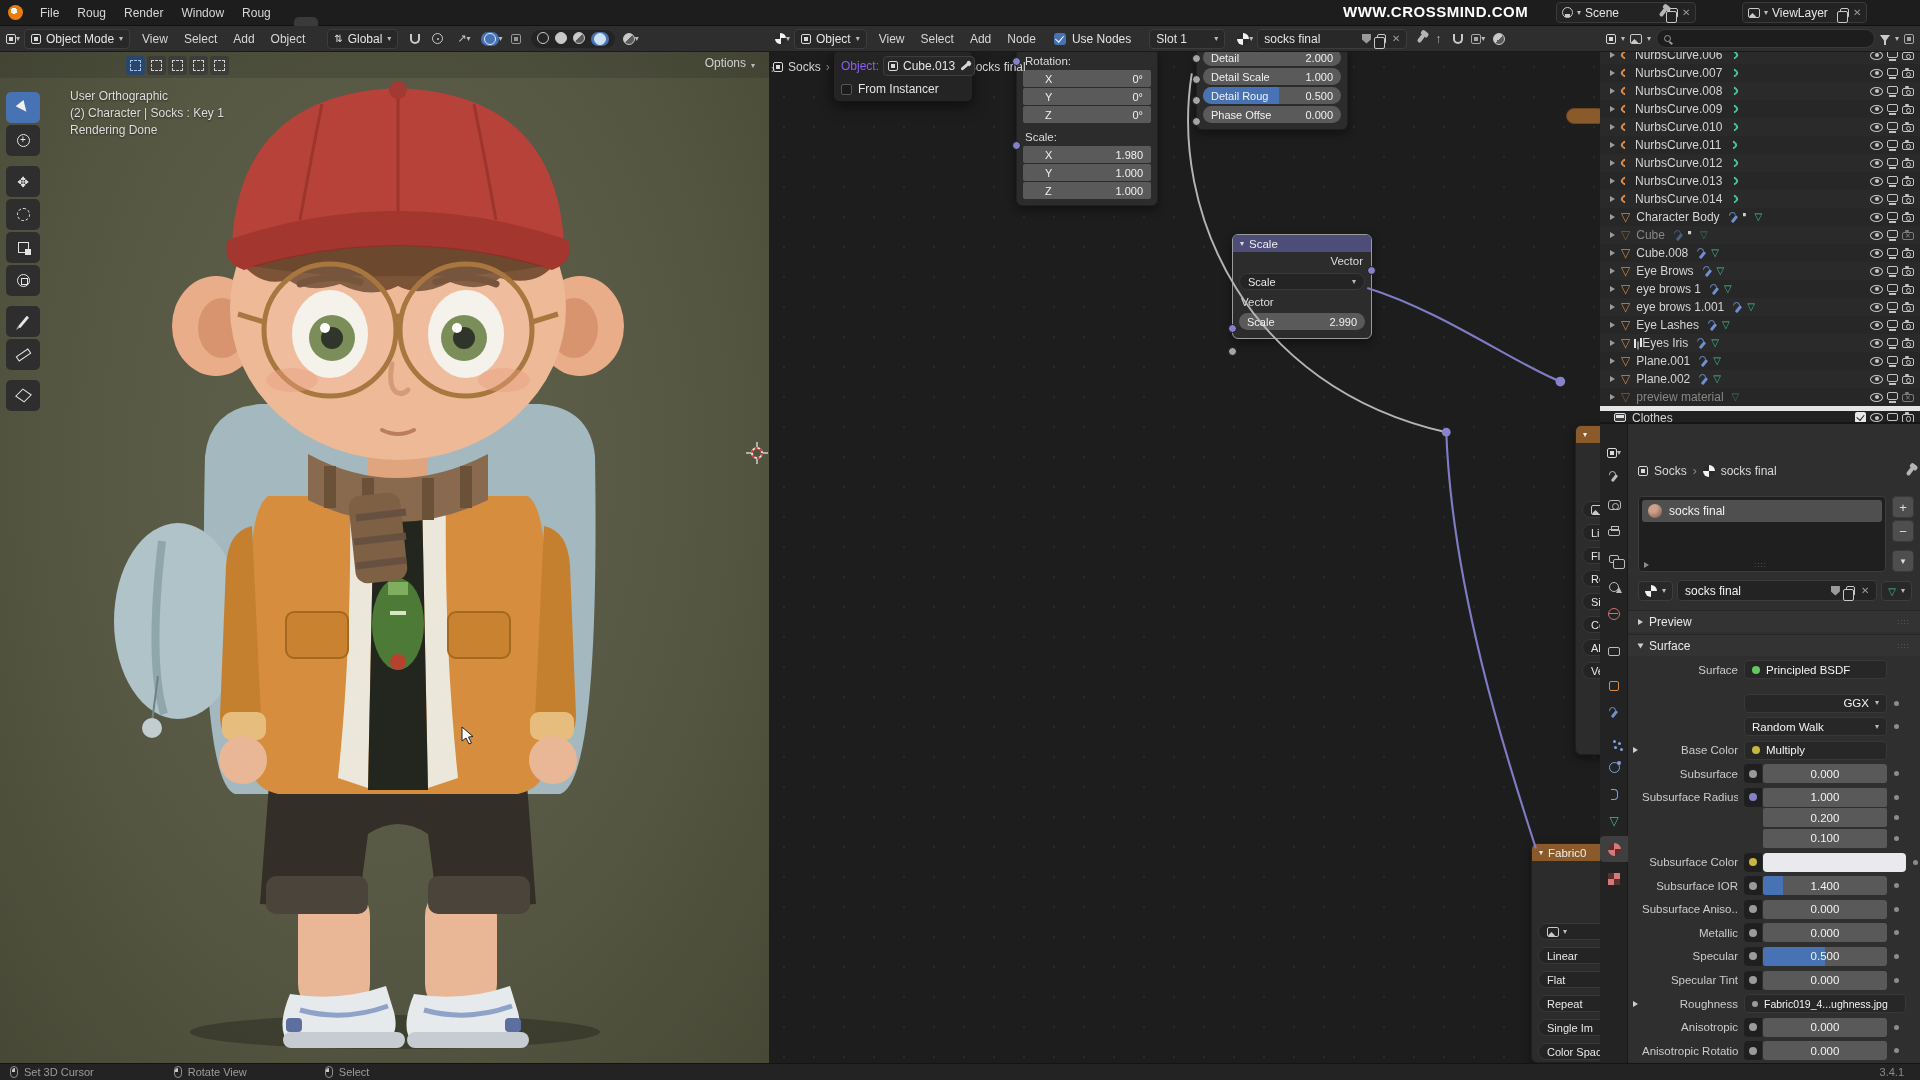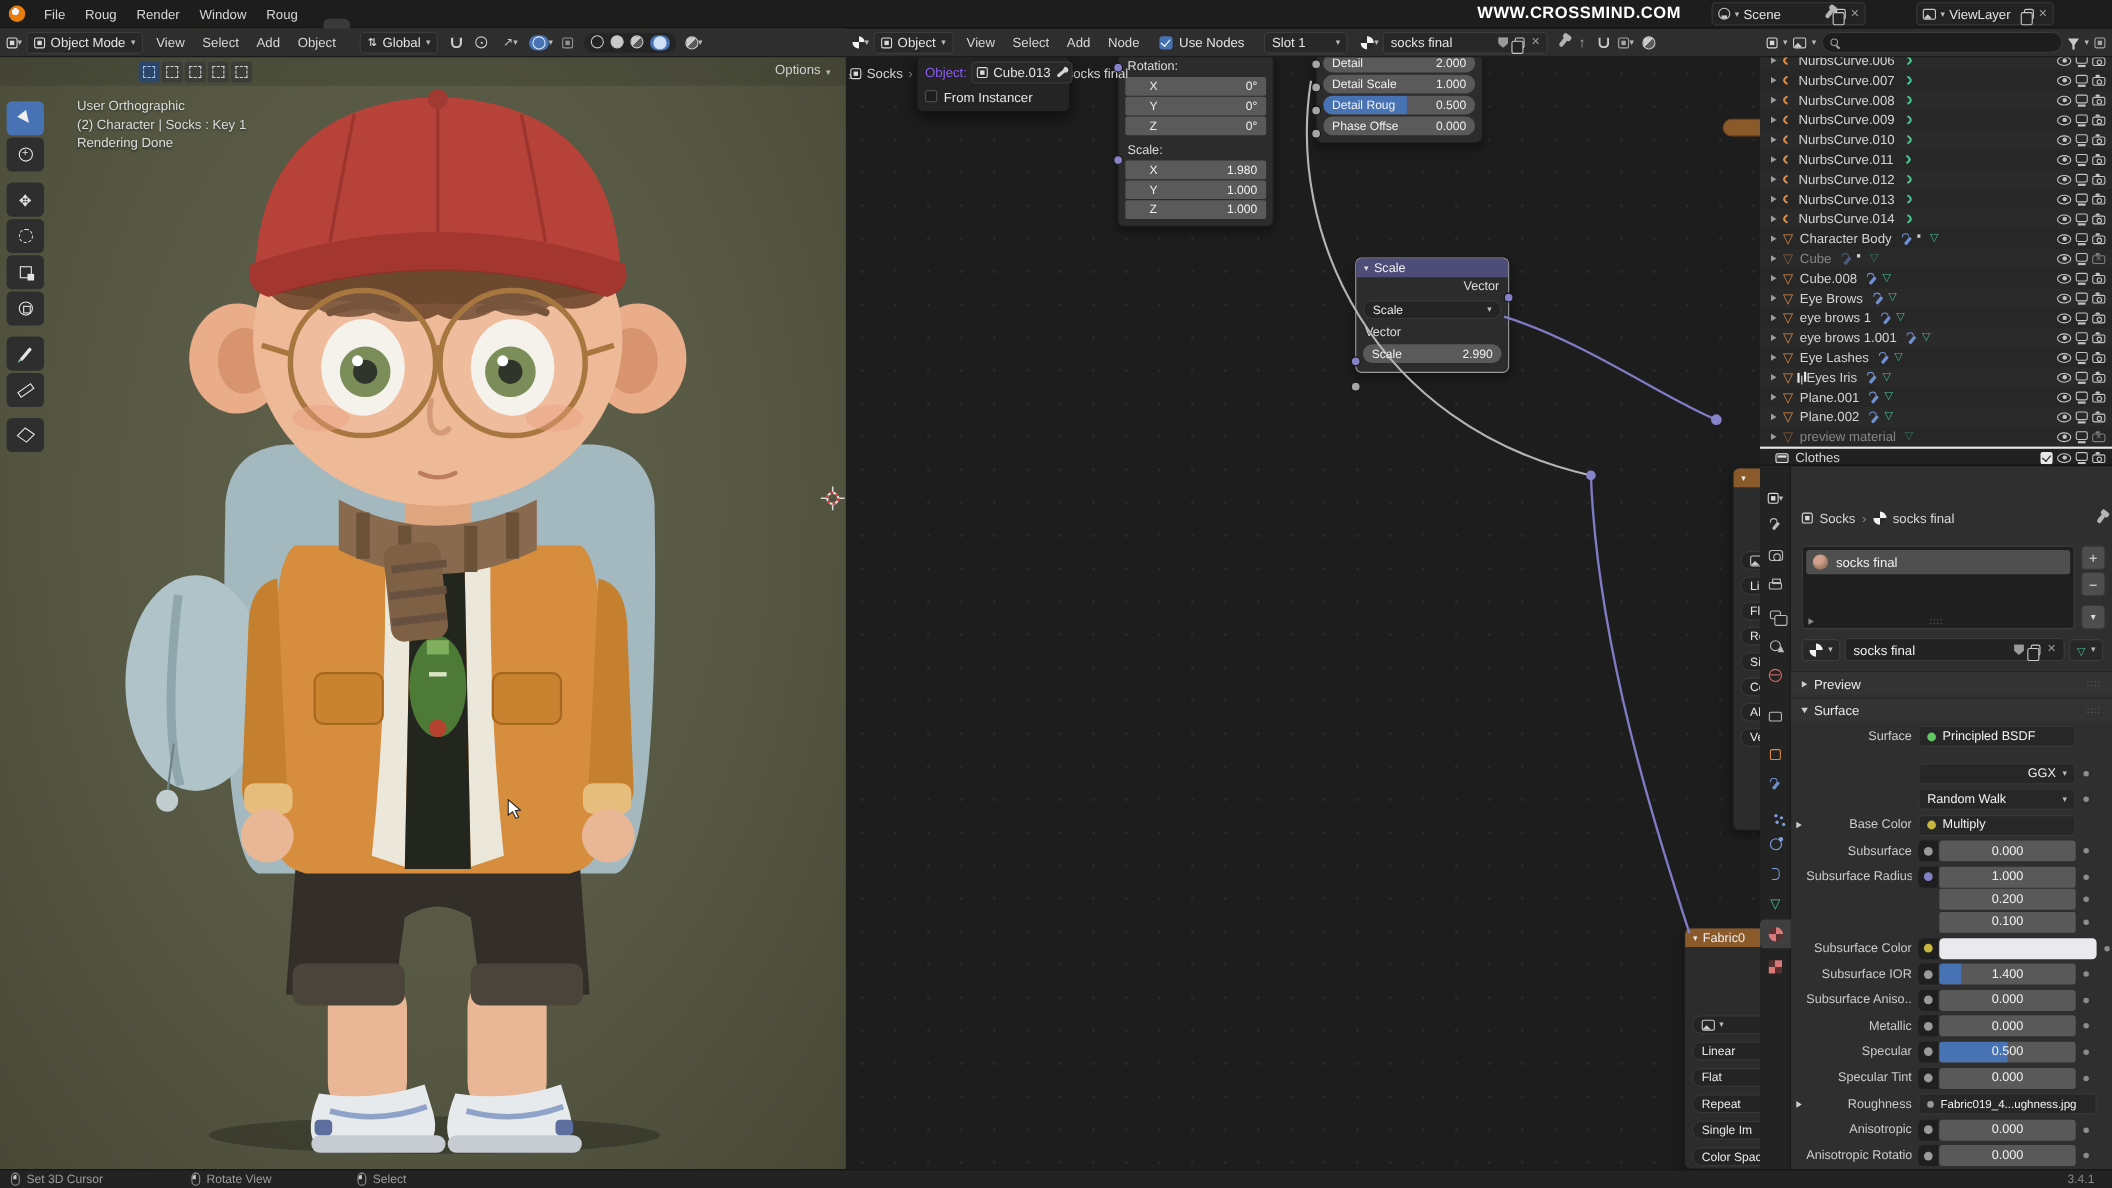--- a/index.html
+++ b/index.html
@@ -139,21 +139,21 @@
   .orow.mod .ic-modgrid{display:flex}
   .orow.bars .ic-bars{display:flex}
   .orow.collection .ic-coll{display:flex}
   .orow.collection .tri{visibility:hidden;width:0;border:none;margin:0}
   .orow.check .ic-chk{display:flex}
   .orow.dim .oname{color:#878787}
   .orow.dim .ic-meshmain::before,.orow.dim .ic-gtri::before{opacity:.5}
   .orow.dim .wr{opacity:.5}
   .orow.camoff .cam{opacity:.55}
   .orow.camoff .cam::after{content:"✕";border:none;font-size:7px;color:#c4c4c4;margin:-4.5px -3px;line-height:1}
-  .orow.collection{background:#212121;border-top:2px solid #e5e5e5}
+  .orow.collection{background:#212121;border-top:5px solid #e5e5e5}
 
   
   #props{position:absolute;left:0;top:398px;width:320px;height:639px;background:#2f2f2f}
   #ptabs{position:absolute;left:0;top:0;width:28px;height:639px;background:#232323;border-right:1px solid #1a1a1a}
   .ptab{position:absolute;left:0;width:28px;height:26px;display:flex;align-items:center;justify-content:center}
   .ptab.sel{background:#3f3f3f;border-radius:4px 0 0 4px}
   .pt-render{width:13px;height:10px;border:1.3px solid #bcbcbc;border-radius:3px;position:relative}
   .pt-render::after{content:"";position:absolute;left:3px;top:1.5px;width:5px;height:5px;border:1.1px solid #bcbcbc;border-radius:50%}
   .pt-printer{width:12px;height:7px;border:1.3px solid #bcbcbc;border-radius:2px;position:relative}
   .pt-printer::before{content:"";position:absolute;left:2px;top:-4px;width:6px;height:3px;border:1.1px solid #bcbcbc}
@@ -498,21 +498,21 @@
 
       <div id="obj-popup">
         <div style="display:flex;align-items:center;gap:4px">
           <span style="color:#8b5cf6">Object:</span>
           <div class="hdr-box" style="margin:0;flex:1;padding:0 4px">
             <span class="sq-ic"></span>
             <span style="flex:1">Cube.013</span>
             <span class="eyedrop"></span>
           </div>
         </div>
-        <div style="display:flex;align-items:flex-start;gap:6px;margin-top:6px">
+        <div style="display:flex;align-items:center;gap:6px;margin-top:6px">
           <span class="cbox"></span>
           <span>From Instancer</span>
         </div>
       </div>
 
       <div class="node" style="left:427px;top:-6px;width:152px;padding-bottom:4px">
         <div class="nfield">
             <span>Detail</span>
             <span>2.000</span>
           </div>

